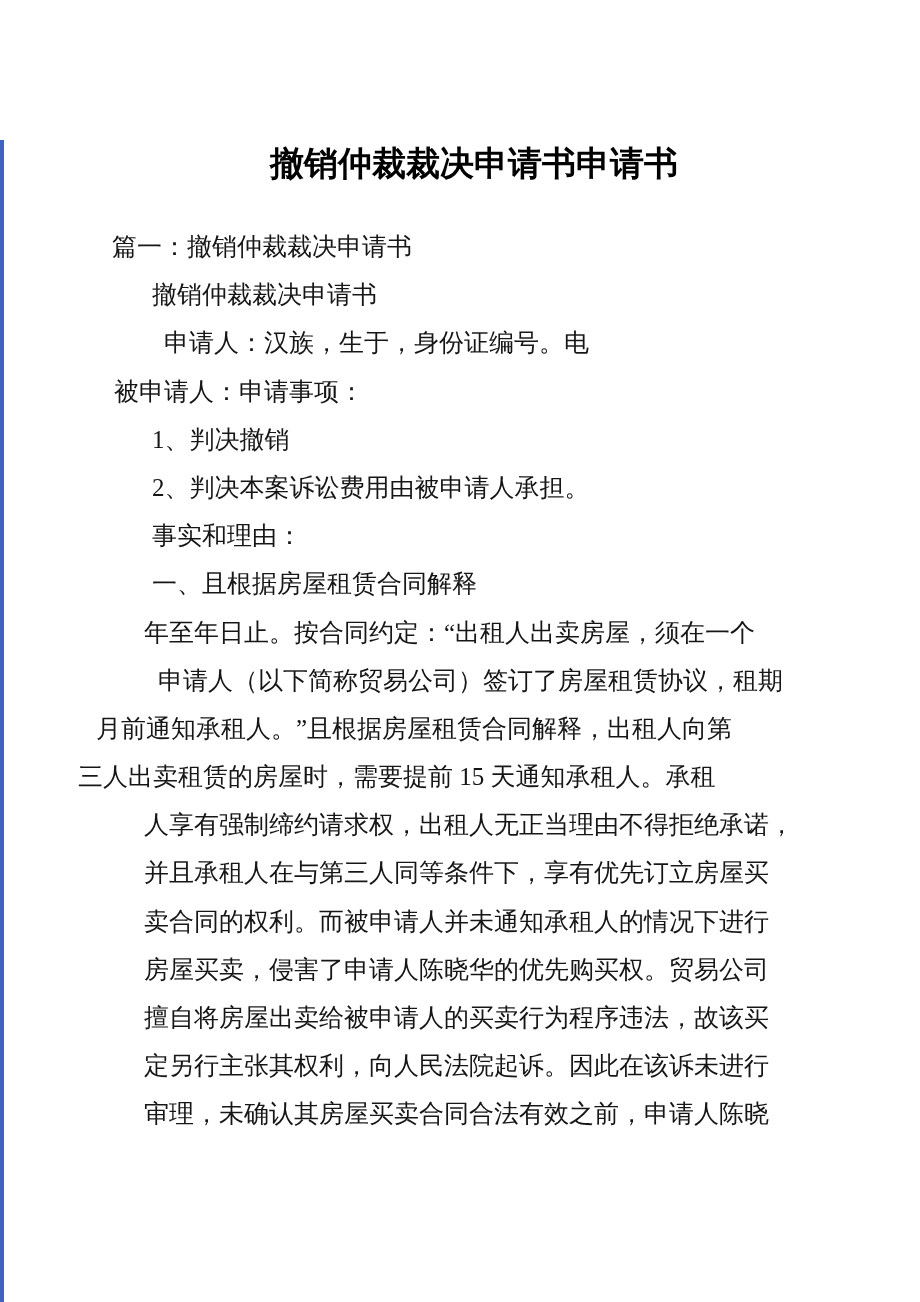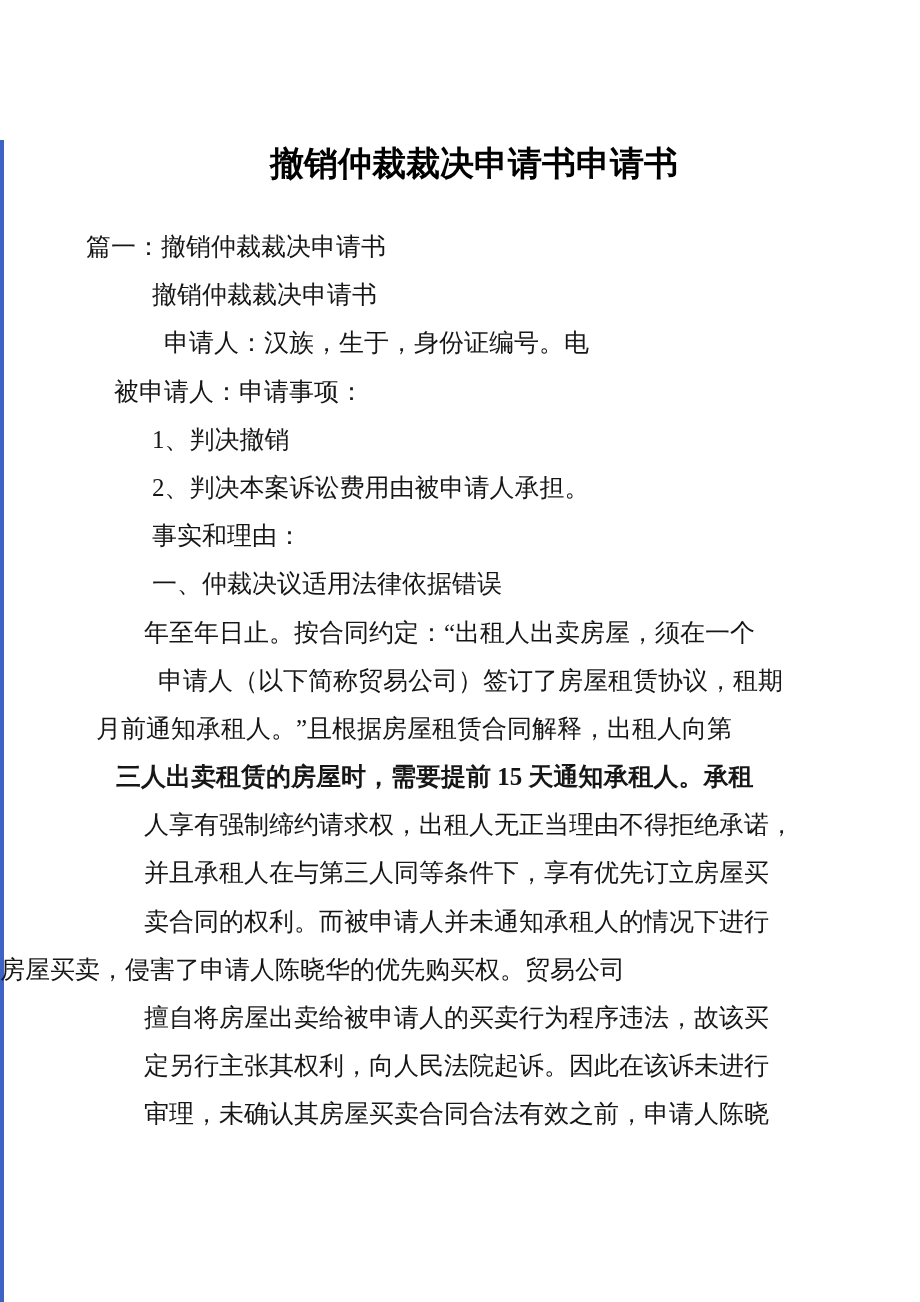--- a/index.html
+++ b/index.html
@@ -53,33 +53,33 @@
     color: #161616;
   }
 </style>
 </head>
 <body>
 
 <div class="page">
   <div class="left-rule"></div>
   <div class="doc-title">撤销仲裁裁决申请书申请书</div>
   <div class="body-lines">
-      <div class="line" style="padding-left: 86px;">篇一：撤销仲裁裁决申请书</div>
+      <div class="line" style="padding-left: 112px;">篇一：撤销仲裁裁决申请书</div>
       <div class="line" style="padding-left: 152px;">撤销仲裁裁决申请书</div>
       <div class="line" style="padding-left: 164px;">申请人：汉族，生于，身份证编号。电</div>
       <div class="line" style="padding-left: 114px;">被申请人：申请事项：</div>
       <div class="line" style="padding-left: 152px;">1、判决撤销</div>
       <div class="line" style="padding-left: 152px;">2、判决本案诉讼费用由被申请人承担。</div>
       <div class="line" style="padding-left: 152px;">事实和理由：</div>
-      <div class="line" style="padding-left: 152px;">一、仲裁决议适用法律依据错误</div>
+      <div class="line" style="padding-left: 152px;">一、且根据房屋租赁合同解释</div>
       <div class="line" style="padding-left: 144px;">年至年日止。按合同约定：“出租人出卖房屋，须在一个</div>
       <div class="line" style="padding-left: 158px;">申请人（以下简称贸易公司）签订了房屋租赁协议，租期</div>
       <div class="line" style="padding-left: 96px;">月前通知承租人。”且根据房屋租赁合同解释，出租人向第</div>
-      <div class="line" style="padding-left: 116px; font-weight: bold;">三人出卖租赁的房屋时，需要提前 15 天通知承租人。承租</div>
+      <div class="line" style="padding-left: 78px;">三人出卖租赁的房屋时，需要提前 15 天通知承租人。承租</div>
       <div class="line" style="padding-left: 144px;">人享有强制缔约请求权，出租人无正当理由不得拒绝承诺，</div>
       <div class="line" style="padding-left: 144px;">并且承租人在与第三人同等条件下，享有优先订立房屋买</div>
       <div class="line" style="padding-left: 144px;">卖合同的权利。而被申请人并未通知承租人的情况下进行</div>
-      <div class="line" style="">房屋买卖，侵害了申请人陈晓华的优先购买权。贸易公司</div>
+      <div class="line" style="padding-left: 144px;">房屋买卖，侵害了申请人陈晓华的优先购买权。贸易公司</div>
       <div class="line" style="padding-left: 144px;">擅自将房屋出卖给被申请人的买卖行为程序违法，故该买</div>
       <div class="line" style="padding-left: 144px;">定另行主张其权利，向人民法院起诉。因此在该诉未进行</div>
       <div class="line" style="padding-left: 144px;">审理，未确认其房屋买卖合同合法有效之前，申请人陈晓</div>
     </div>
 </div>
 
 </body></html>

